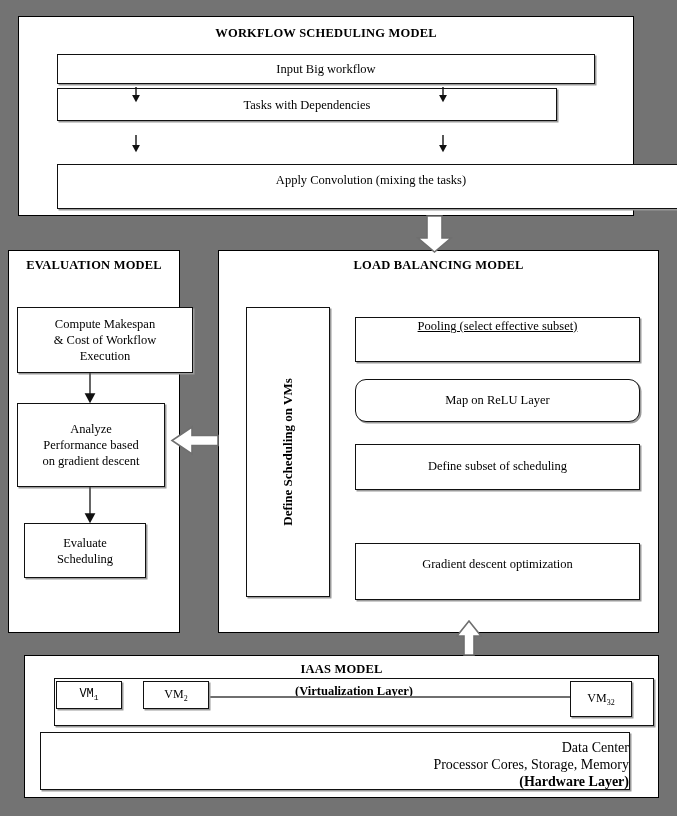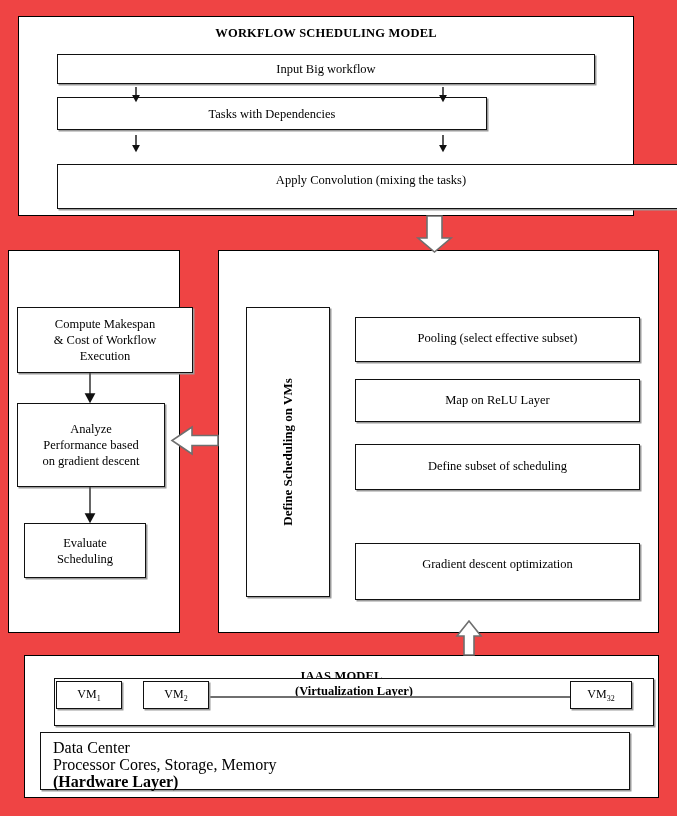--- a/index.html
+++ b/index.html
@@ -4,21 +4,21 @@
 <style>
   html, body {
     margin: 0;
     padding: 0;
     background: #ffffff;
   }
   #canvas {
     position: relative;
     width: 677px;
     height: 816px;
-    background: #ef4444;
+    background: #737373;
     font-family: "Liberation Serif", "DejaVu Serif", serif;
     color: #000000;
     overflow: hidden;
   }
   
   .abs { position: absolute; box-sizing: border-box; }
 
   .outer-box {
     border: 1.5px solid #000;
     background: #ffffff;
@@ -69,52 +69,53 @@
   .vm-box sub { font-size: 8px; }
   .hline { position: absolute; background: #6f6f6f; height: 1.5px; }
   svg.arrow-layer {
     position: absolute;
     left: 0; top: 0;
     width: 677px; height: 816px;
     pointer-events: none;
   }
   .dc-text {
     position: absolute;
-    left: 12px; right: 0;
-    text-align: left;
-    font-size: 16px;
+    left: 0; right: 0;
+    text-align: right;
+    font-size: 14px;
     line-height: 17px;
   }
 </style>
 </head>
 <body>
 
 <div id="canvas">
 
   <div class="abs outer-box" style="left:18px; top:16px; width:616px; height:200px;">
   </div>
 
   <div class="section-title" style="left:18px; top:26px; width:616px;">WORKFLOW SCHEDULING MODEL</div>
 
   <div class="abs inner-box" style="left:57px; top:54px; width:538px; height:30px;">
     <span class="box-label center-v">Input Big workflow</span>
   </div>
 
-  <div class="abs inner-box" style="left:57px; top:97px; width:430px; height:33px;">
+  <div class="abs inner-box" style="left:57px; top:88px; width:500px; height:33px;">
     <span class="box-label center-v">Tasks with Dependencies</span>
   </div>
 
   <div class="abs inner-box" style="left:57px; top:164px; width:628px; height:45px;">
     <span class="box-label" style="top:7px;">Apply Convolution (mixing the tasks)</span>
   </div>
 
   <div class="abs outer-box" style="left:8px; top:250px; width:172px; height:383px;">
   </div>
 
   <div class="section-title" style="left:8px; top:258px; width:172px;">
+    <div>EVALUATION MODEL</div>
   </div>
 
   <div class="abs inner-box" style="left:17px; top:307px; width:176px; height:66px;">
     <span class="box-label center-v" style="white-space:pre-line;">Compute Makespan
 &amp; Cost of Workflow
 Execution</span>
   </div>
 
   <div class="abs inner-box" style="left:17px; top:403px; width:148px; height:84px;">
     <span class="box-label center-v" style="white-space:pre-line;">Analyze
@@ -123,65 +124,66 @@
   </div>
 
   <div class="abs inner-box" style="left:24px; top:523px; width:122px; height:55px;">
     <span class="box-label center-v" style="white-space:pre-line;">Evaluate
 Scheduling</span>
   </div>
 
   <div class="abs outer-box" style="left:218px; top:250px; width:441px; height:383px;">
   </div>
 
+  <div class="section-title" style="left:218px; top:258px; width:441px;">LOAD BALANCING MODEL</div>
 
   <div class="abs inner-box" style="left:246px; top:307px; width:84px; height:290px;">
     <span class="vtext">Define Scheduling on VMs</span>
   </div>
 
   <div class="abs inner-box" style="left:355px; top:317px; width:285px; height:45px;">
-    <span class="box-label" style="top:12px;">Pooling (select effective subset)</span>
-  </div>
-
-  <div class="abs inner-box" style="left:355px; top:379px; width:285px; height:43px;">
+    <span class="box-label" style="top:0;text-decoration:underline;">Pooling (select effective subset)</span>
+  </div>
+
+  <div class="abs inner-box" style="left:355px; top:379px; width:285px; height:43px;border-radius:11px;">
     <span class="box-label" style="top:12px;">Map on ReLU Layer</span>
   </div>
 
   <div class="abs inner-box" style="left:355px; top:444px; width:285px; height:46px;">
     <span class="box-label" style="top:13px;">Define subset of scheduling</span>
   </div>
 
   <div class="abs inner-box" style="left:355px; top:510px; width:285px; height:57px;margin-top:33px;">
     <span class="box-label" style="top:12px;">Gradient descent optimization</span>
   </div>
 
   <div class="abs outer-box" style="left:24px; top:655px; width:635px; height:143px;">
   </div>
 
-  <div class="section-title" style="left:24px; top:662px; width:635px;margin-top:7px;">IAAS MODEL</div>
+  <div class="section-title" style="left:24px; top:662px; width:635px;">IAAS MODEL</div>
 
   <div class="abs inner-box" style="left:54px; top:678px; width:600px; height:48px;">
     <span class="box-label" style="top:4px; font-weight:bold;">(Virtualization Layer)</span>
   </div>
 
   <div class="hline" style="left:205px; top:696px; width:371px;"></div>
 
-  <div class="abs vm-box" style="left:56px; top:681px; width:66px; height:28px;">
+  <div class="abs vm-box" style="left:56px; top:681px; width:66px; height:28px;font-family:Liberation Mono, monospace;">
     <span>
       <span>VM</span><sub>1</sub>
     </span>
   </div>
 
   <div class="abs vm-box" style="left:143px; top:681px; width:66px; height:28px;">
     <span>
       <span>VM</span><sub>2</sub>
     </span>
   </div>
 
-  <div class="abs vm-box" style="left:570px; top:681px; width:62px; height:28px;">
+  <div class="abs vm-box" style="left:570px; top:681px; width:62px; height:36px;">
     <span>
       <span>VM</span><sub>32</sub>
     </span>
   </div>
 
   <div class="abs inner-box" style="left:40px; top:732px; width:590px; height:58px;">
     <div class="dc-text" style="top:6px;">Data Center</div>
     <div class="dc-text" style="top:23px;">Processor Cores, Storage, Memory</div>
     <div class="dc-text" style="top:40px; font-weight:bold;">(Hardware Layer)</div>
   </div>

